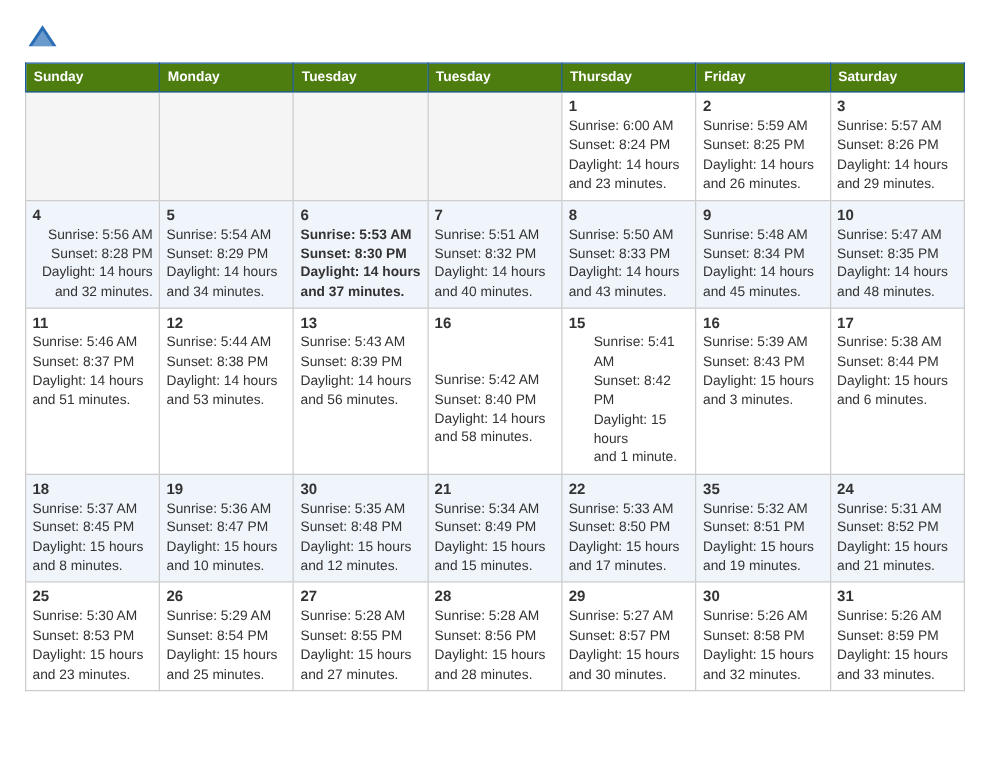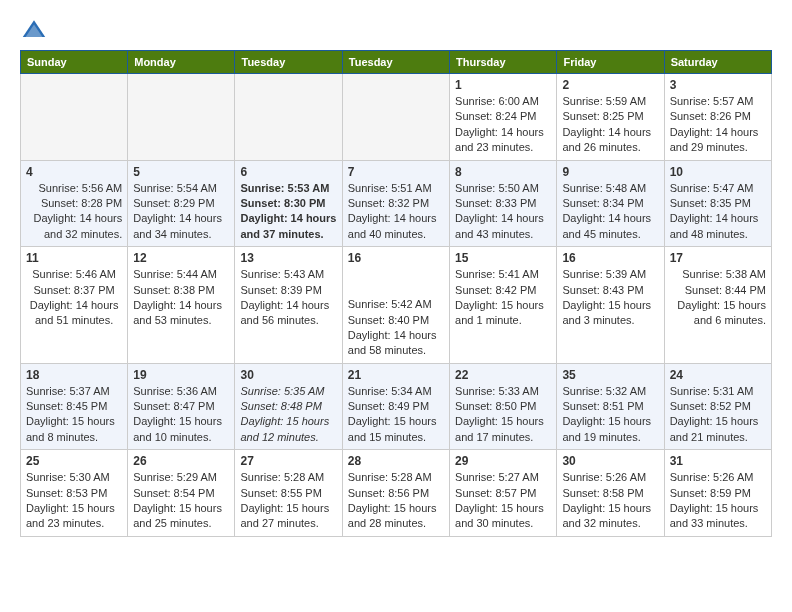--- a/index.html
+++ b/index.html
@@ -207,21 +207,21 @@
             <span class="day-number">10</span>
             <div class="day-info" style="white-space: pre-line;">Sunrise: 5:47 AM
 Sunset: 8:35 PM
 Daylight: 14 hours
 and 48 minutes.</div>
           </td>
         </tr>
         <tr>
           <td>
             <span class="day-number">11</span>
-            <div class="day-info" style="white-space: pre-line; text-align: center;">Sunrise: 5:46 AM
+            <div class="day-info" style="white-space: pre-line;">Sunrise: 5:46 AM
 Sunset: 8:37 PM
 Daylight: 14 hours
 and 51 minutes.</div>
           </td>
           <td>
             <span class="day-number">12</span>
             <div class="day-info" style="white-space: pre-line;">Sunrise: 5:44 AM
 Sunset: 8:38 PM
 Daylight: 14 hours
 and 53 minutes.</div>
@@ -235,35 +235,35 @@
           </td>
           <td>
             <span class="day-number">16</span>
             <div class="day-info" style="white-space: pre-line; margin-top: 32px;">Sunrise: 5:42 AM
 Sunset: 8:40 PM
 Daylight: 14 hours
 and 58 minutes.</div>
           </td>
           <td>
             <span class="day-number">15</span>
-            <div class="day-info" style="white-space: pre-line;">Sunrise: 5:41 AM
+            <div class="day-info" style="white-space: pre-line; margin-left: 20px;">Sunrise: 5:41 AM
 Sunset: 8:42 PM
 Daylight: 15 hours
 and 1 minute.</div>
           </td>
           <td>
             <span class="day-number">16</span>
             <div class="day-info" style="white-space: pre-line;">Sunrise: 5:39 AM
 Sunset: 8:43 PM
 Daylight: 15 hours
 and 3 minutes.</div>
           </td>
           <td>
             <span class="day-number">17</span>
-            <div class="day-info" style="white-space: pre-line; text-align: right;">Sunrise: 5:38 AM
+            <div class="day-info" style="white-space: pre-line;">Sunrise: 5:38 AM
 Sunset: 8:44 PM
 Daylight: 15 hours
 and 6 minutes.</div>
           </td>
         </tr>
         <tr class="row-alt">
           <td>
             <span class="day-number">18</span>
             <div class="day-info" style="white-space: pre-line;">Sunrise: 5:37 AM
 Sunset: 8:45 PM
@@ -272,21 +272,21 @@
           </td>
           <td>
             <span class="day-number">19</span>
             <div class="day-info" style="white-space: pre-line;">Sunrise: 5:36 AM
 Sunset: 8:47 PM
 Daylight: 15 hours
 and 10 minutes.</div>
           </td>
           <td>
             <span class="day-number">30</span>
-            <div class="day-info" style="white-space: pre-line; font-style: italic;">Sunrise: 5:35 AM
+            <div class="day-info" style="white-space: pre-line;">Sunrise: 5:35 AM
 Sunset: 8:48 PM
 Daylight: 15 hours
 and 12 minutes.</div>
           </td>
           <td>
             <span class="day-number">21</span>
             <div class="day-info" style="white-space: pre-line;">Sunrise: 5:34 AM
 Sunset: 8:49 PM
 Daylight: 15 hours
 and 15 minutes.</div>

